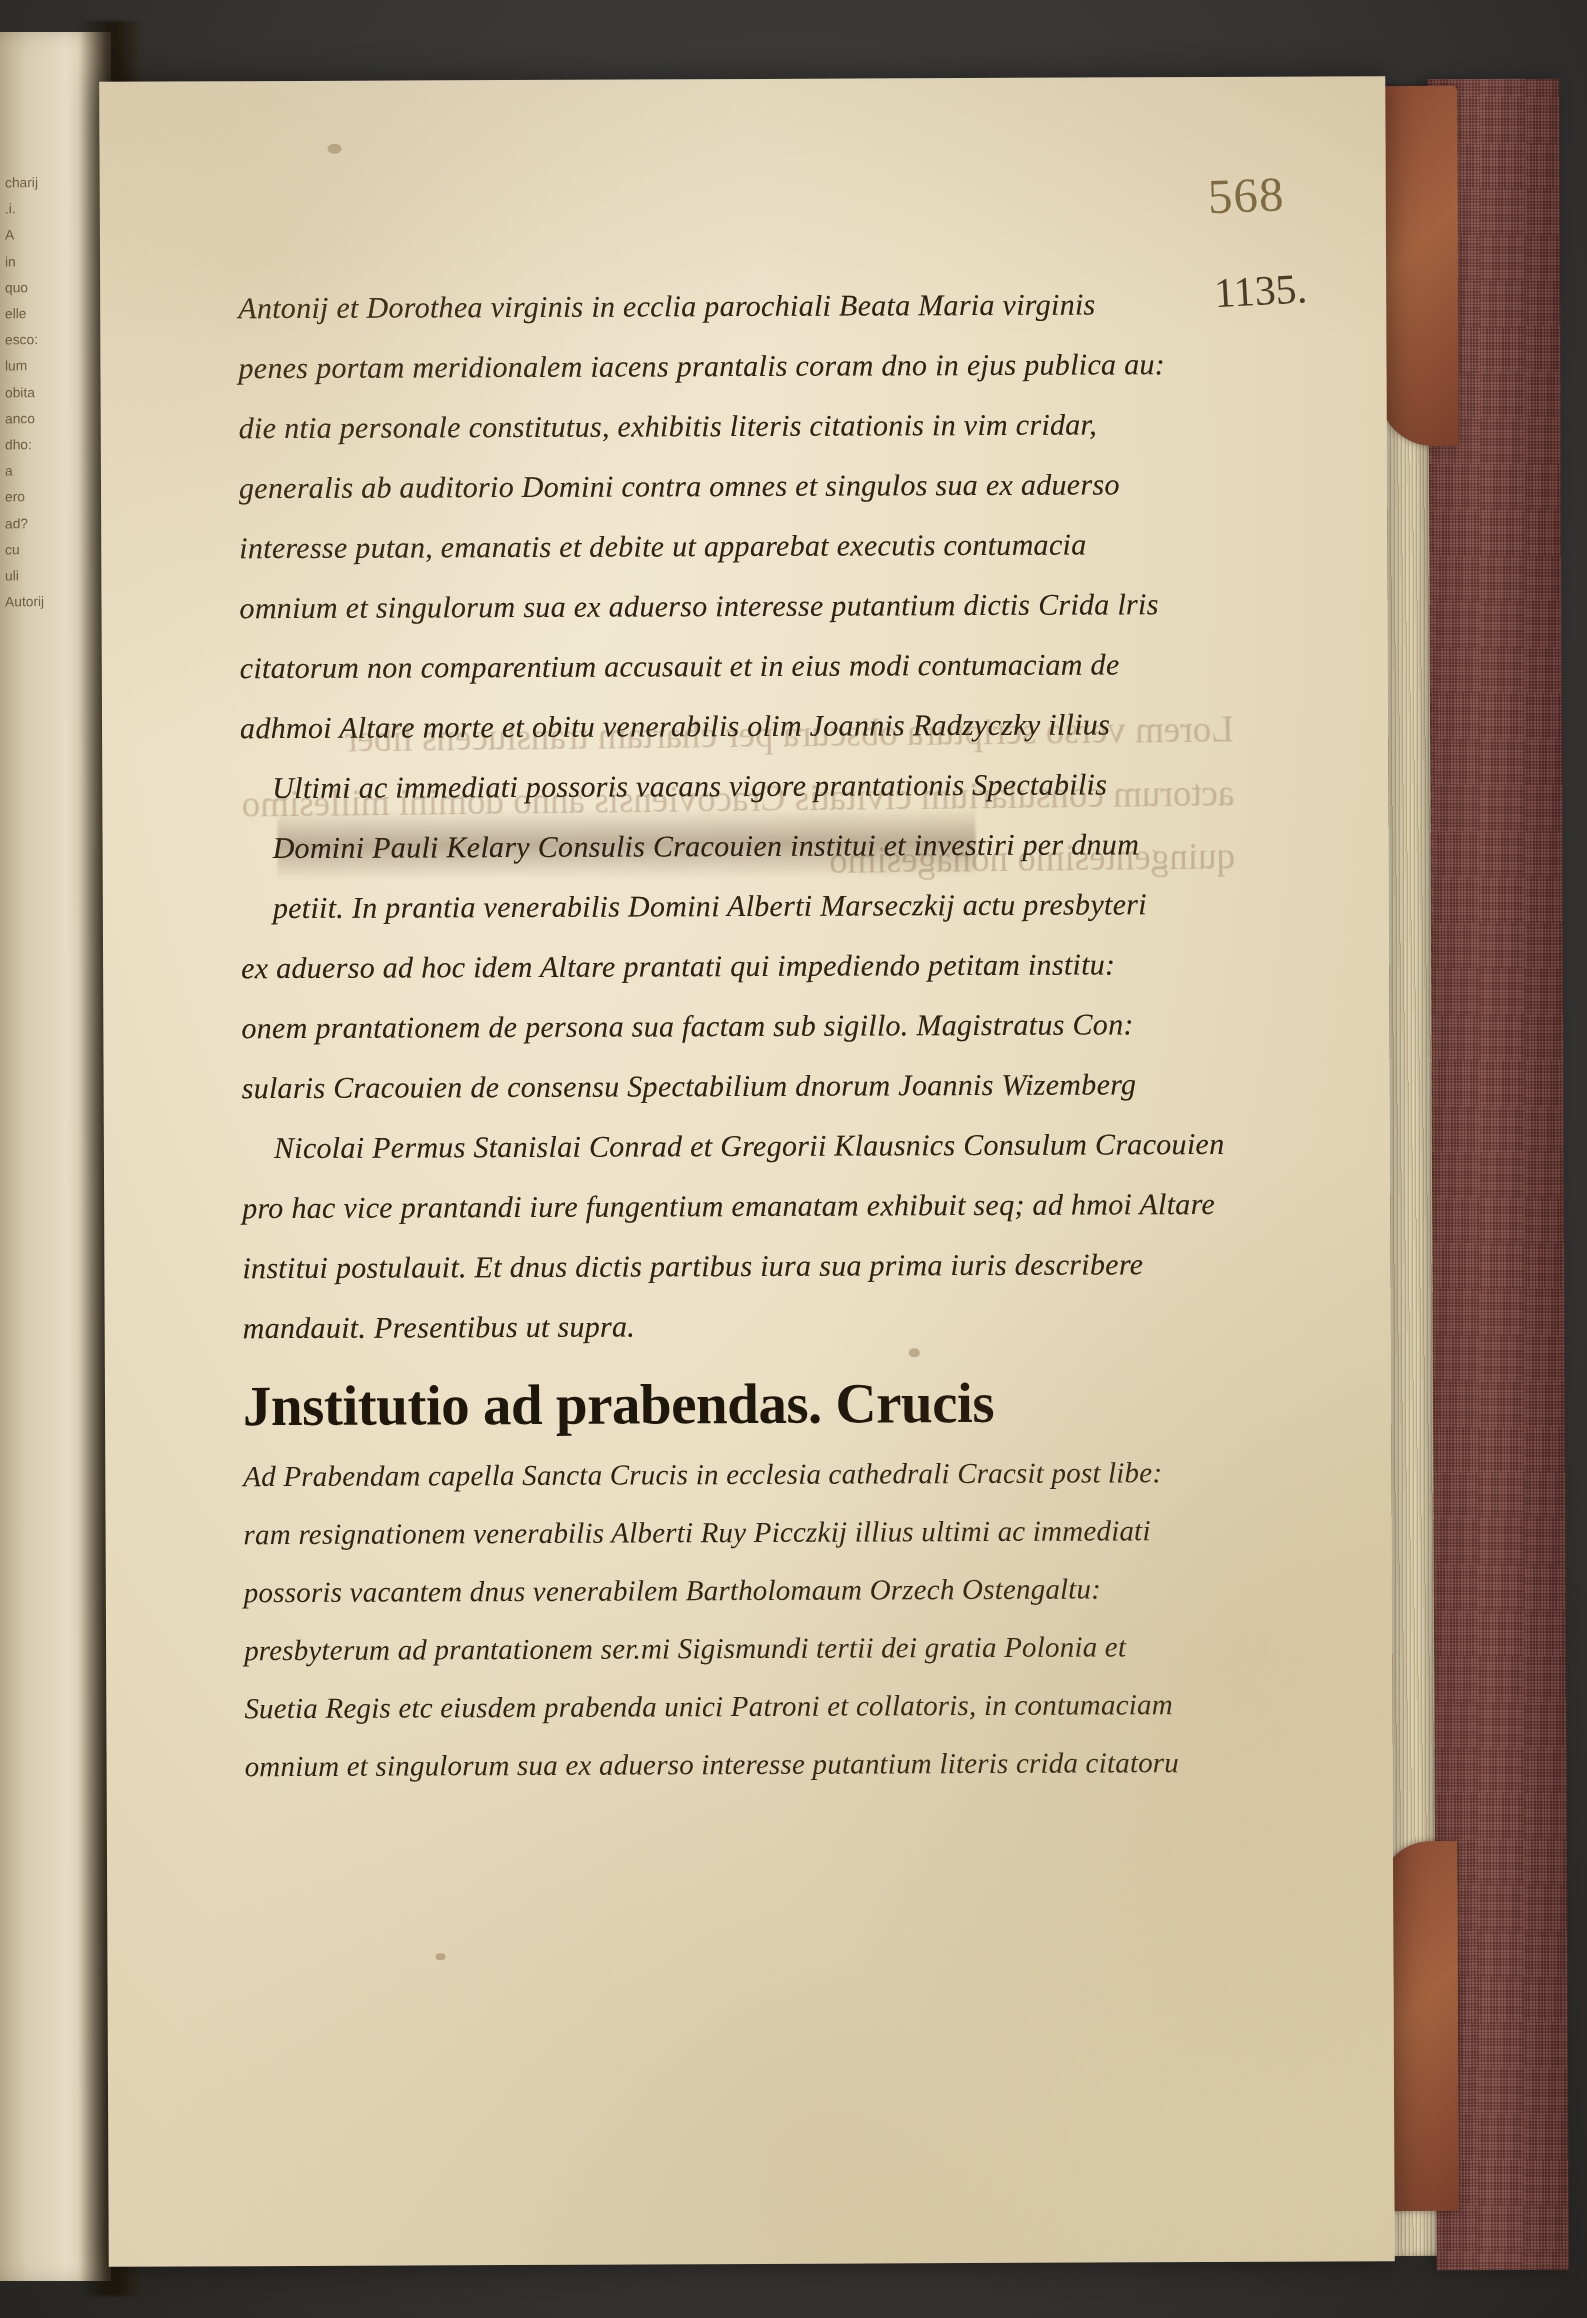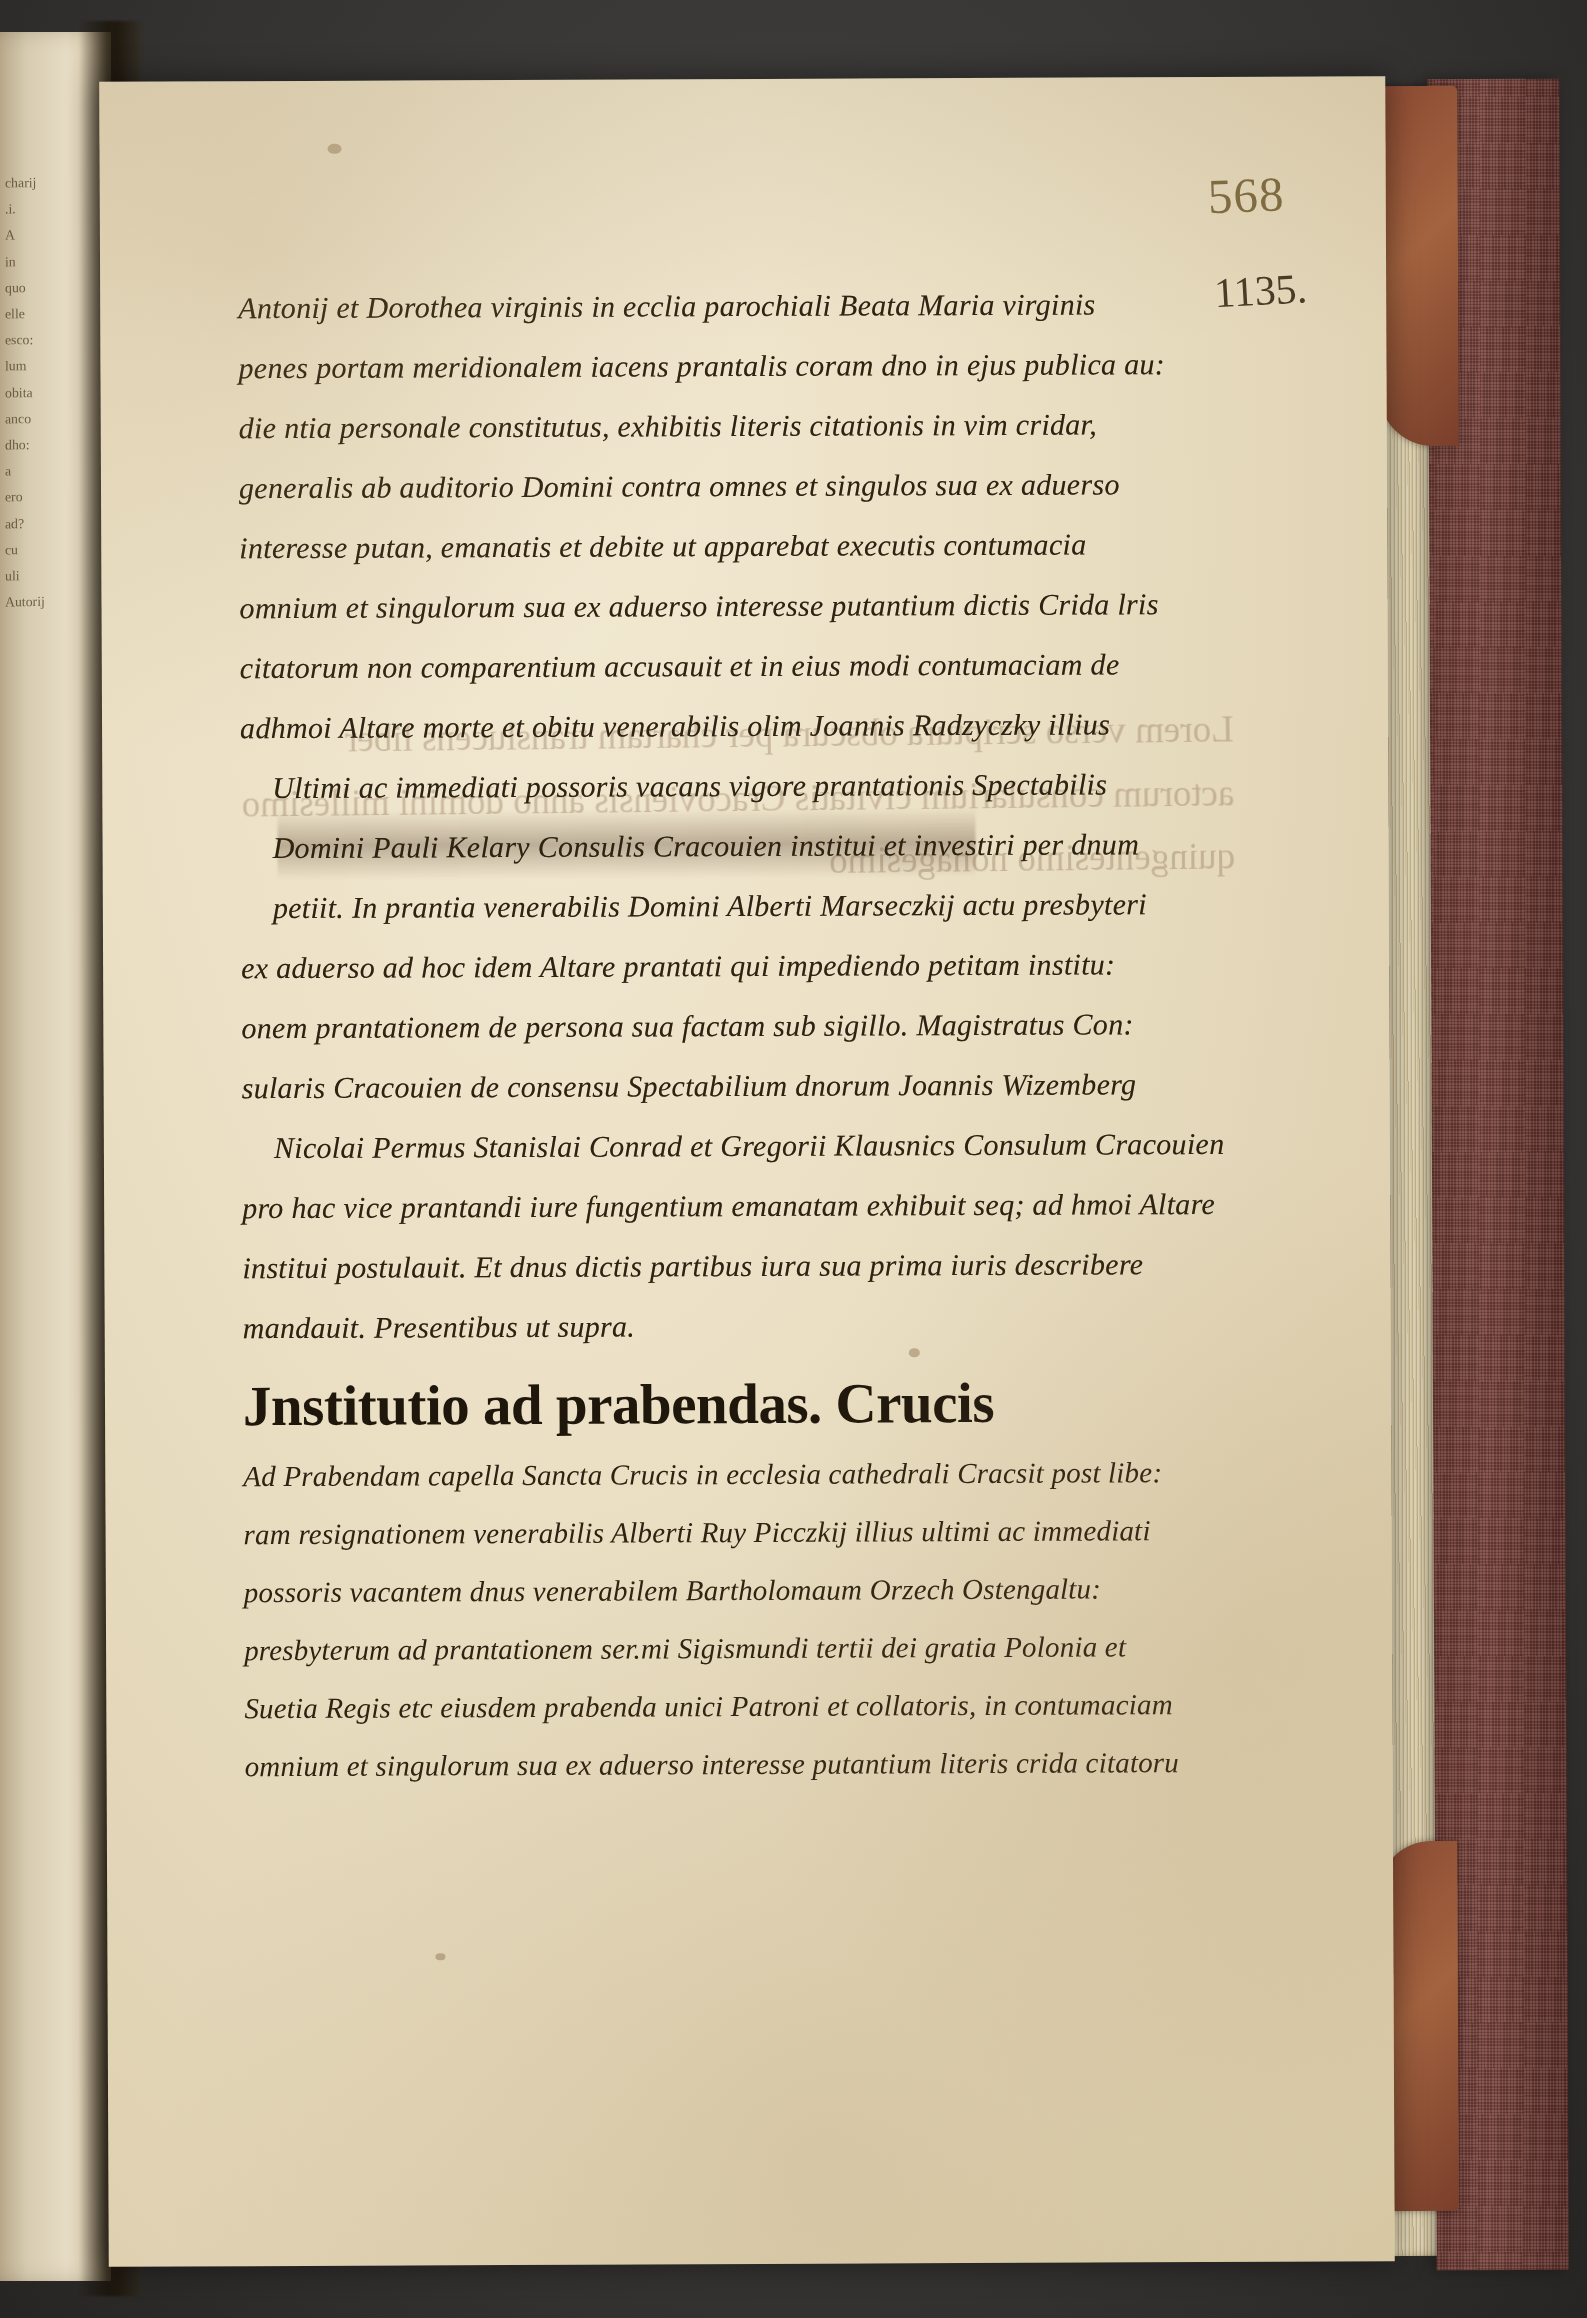--- a/index.html
+++ b/index.html
@@ -39,21 +39,21 @@
     background: linear-gradient(90deg, #b9a98b 0%, #d8cdb2 25%, #e6dcc3 60%, #cdbfa0 100%);
     box-shadow: inset -16px 0 26.5px -10.6px rgba(70,55,35,0.55);
   }
   .left-page-inner {
     position: absolute;
     left: 5.3px;
     top: 138px;
     width: 79px;
     height: 1799px;
     color: #4a3a22;
-    font-family: Liberation Serif, serif;
+    font-family: Liberation Sans, sans-serif;
     font-size: 13.8px;
     line-height: 1.9;
     opacity: 0.75;
     transform: skewY(-0.6deg);
     overflow: hidden;
   }
   .left-page-inner div { white-space: nowrap; }
 
   
   .gutter {

